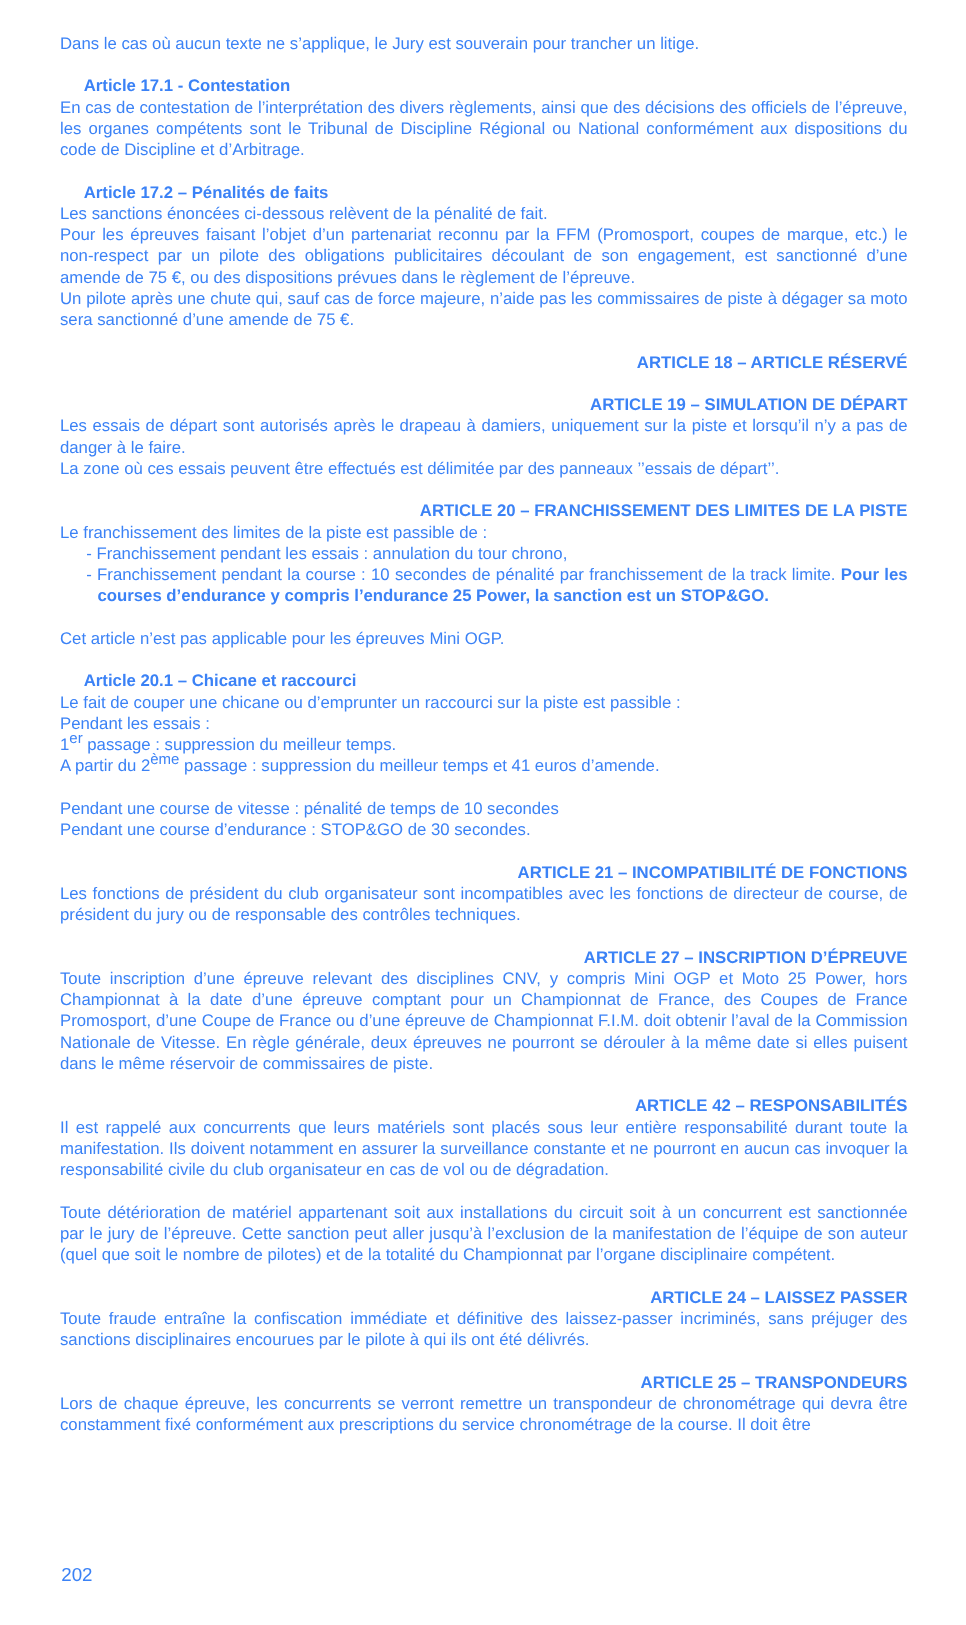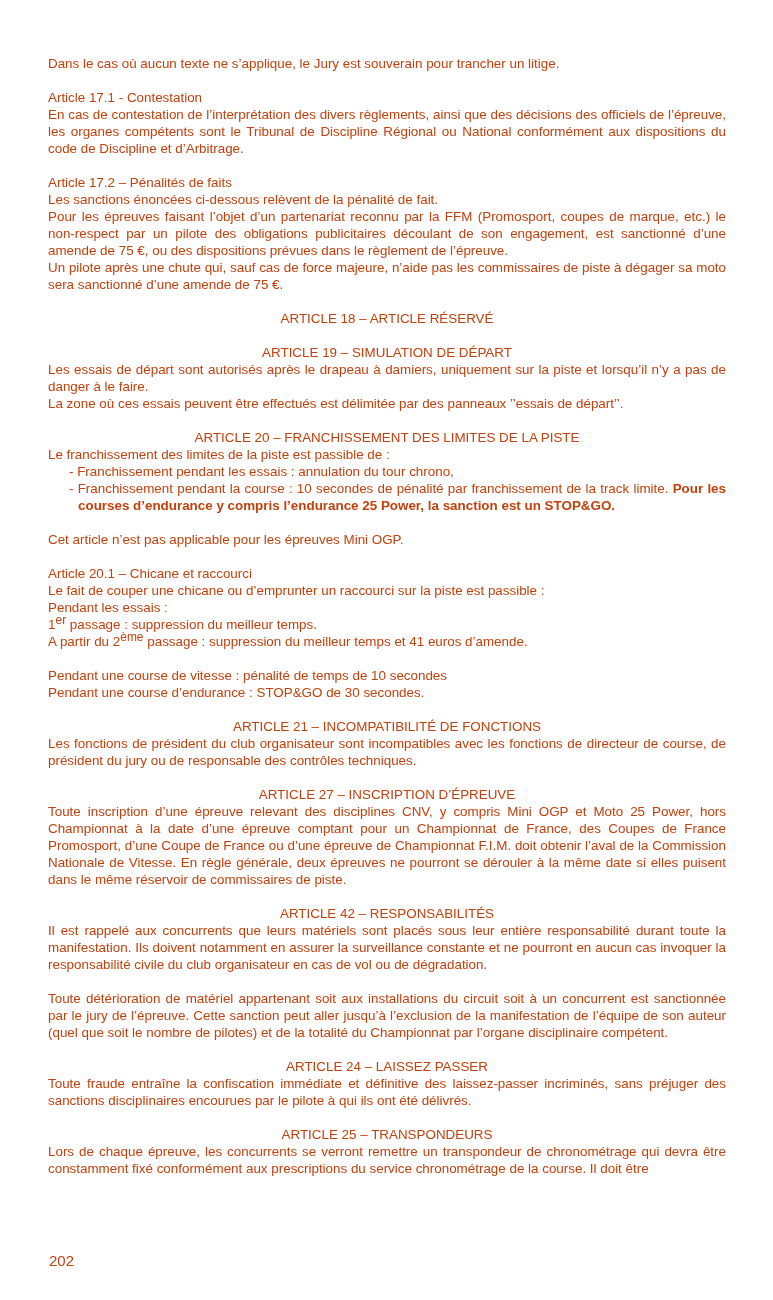--- a/index.html
+++ b/index.html
@@ -3,35 +3,36 @@
 <meta charset="utf-8">
 <style>
   * { margin: 0; padding: 0; box-sizing: border-box; }
   html, body { background: #e8e8e8; }
   .page {
     position: relative;
     width: 773px;
     height: 1300px;
     margin: 0 auto;
     background: #ffffff;
-    color: #c2410c;
+    color: #3b82f6;
     font-family: "Liberation Sans", "DejaVu Sans", sans-serif;
     font-size: 13.4px;
     line-height: 17px;
-    padding: 55px 47px 0 48px;
+    padding: 26px 47px 0 48px;
     overflow: hidden;
   }
   .para { text-align: justify; }
   .gap { margin-top: 17px; }
   .h-art {
-    font-weight: normal;
-    text-align: center;
+    font-weight: bold;
+    text-align: right;
   }
   .h-sub {
-    font-weight: normal;
+    font-weight: bold;
+    margin-left: 19px;
     text-align: left;
   }
   .bullet {
     padding-left: 30px;
     text-indent: -9px;
     text-align: justify;
   }
   .hang-table { }
   .hang-row { display: flex; flex-direction: column; }
   .hang-label { width: 157px; flex-shrink: 0; }

